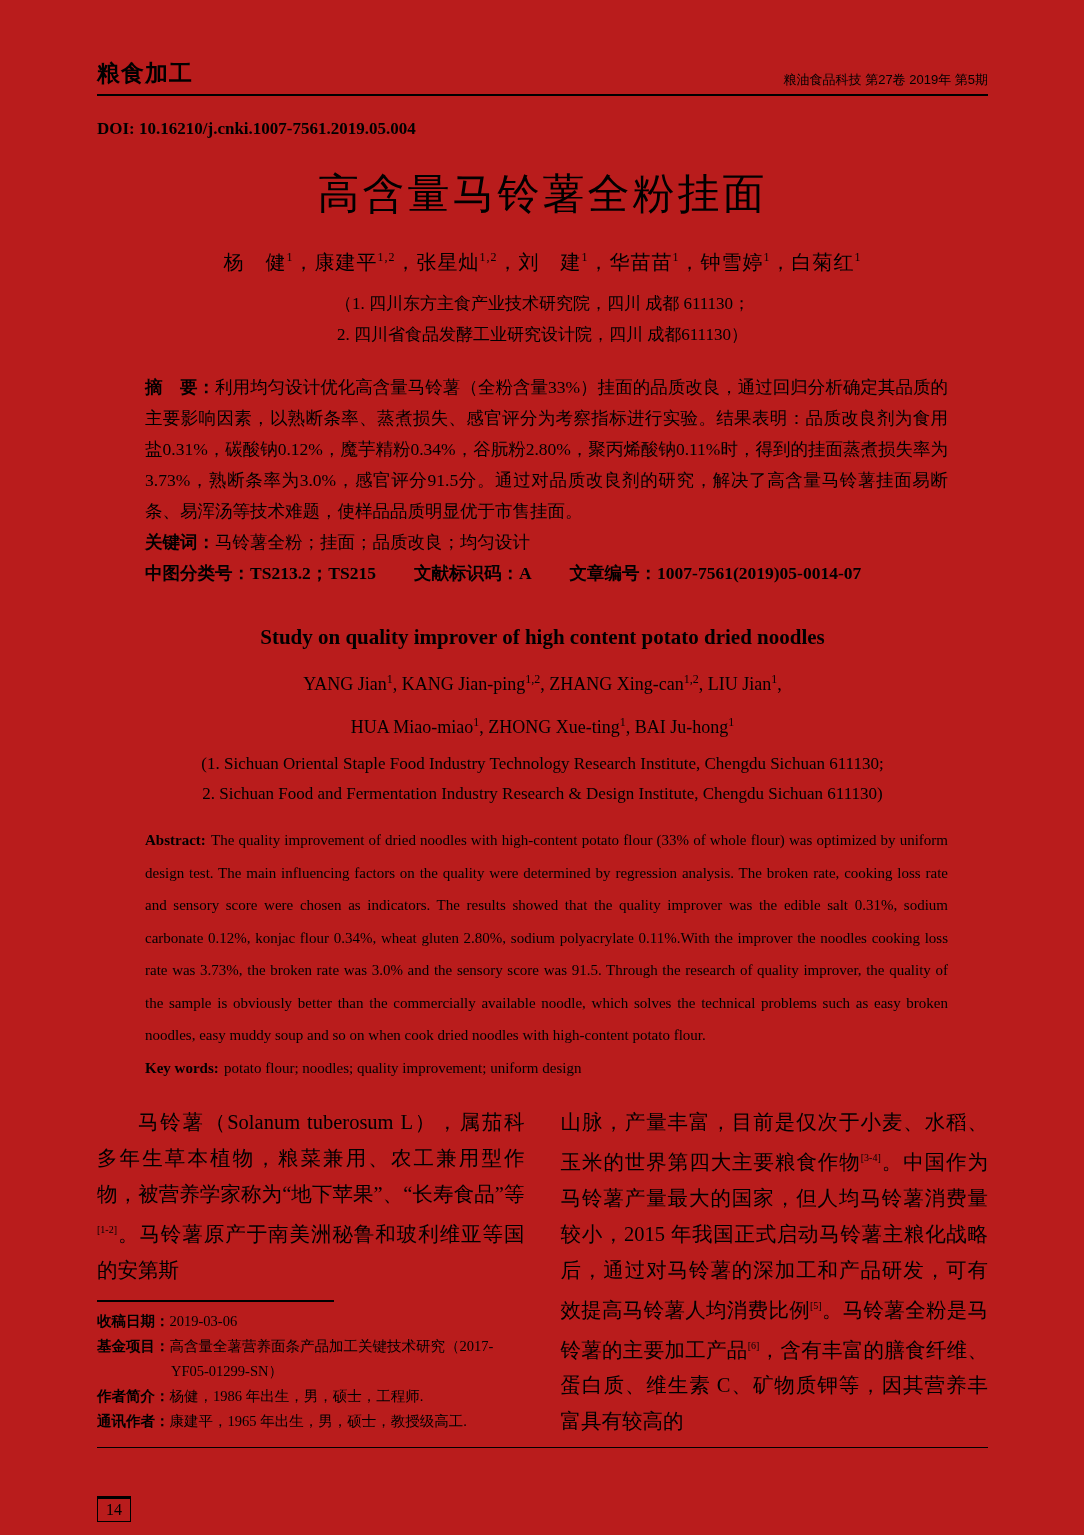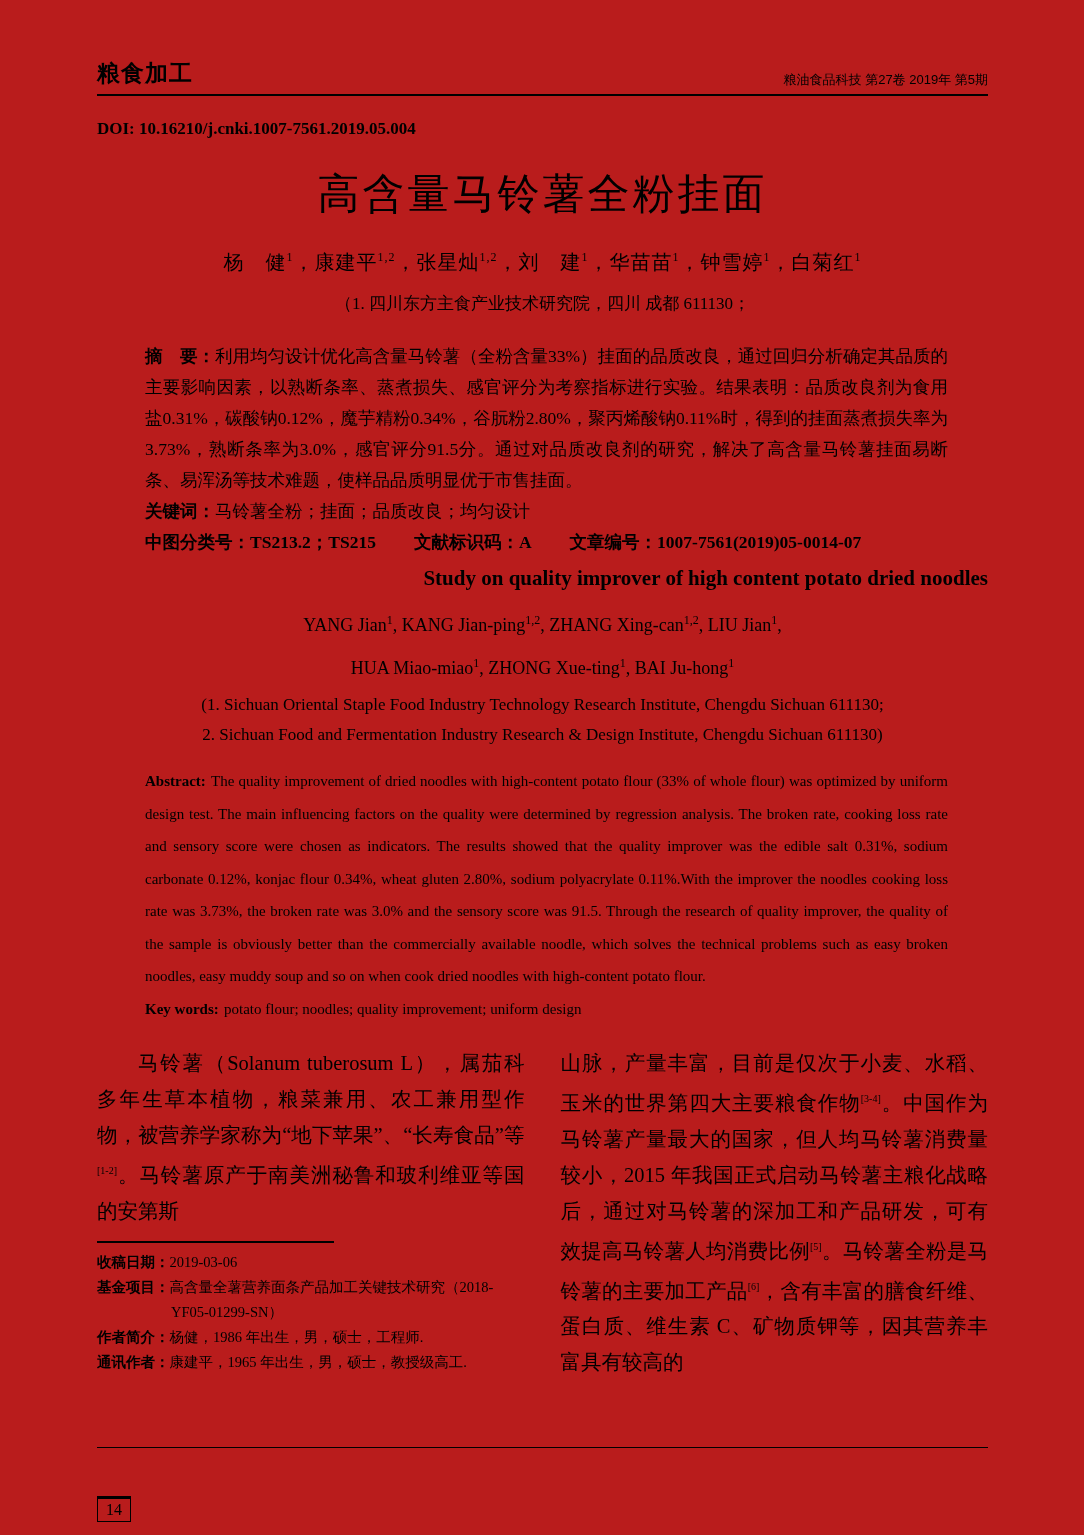--- a/index.html
+++ b/index.html
@@ -75,22 +75,22 @@
   .lbl-cn {
     font-family: "Liberation Sans", sans-serif;
     font-weight: bold;
   }
   .classification { font-weight: bold; }
   .cls-group { margin-right: 38px; white-space: nowrap; }
   .cls-group:last-child { margin-right: 0; }
 
   
   .title-en {
-    margin-top: 8px;
-    text-align: right;
+    margin-top: 36px;
+    text-align: center;
     font-size: 21px;
     font-weight: bold;
   }
   .authors-en {
     margin-top: 10px;
     text-align: center;
     font-size: 18px;
     line-height: 38px;
   }
   .affil-en {
@@ -171,20 +171,21 @@
   <div class="doi">DOI: 10.16210/j.cnki.1007-7561.2019.05.004</div>
 
   <h1 class="title-cn">
     <span class="title-line">高含量马铃薯全粉挂面</span>
   </h1>
 
   <div class="authors-cn"><span><span>杨　健</span><sup>1</sup><span>，</span></span><span><span>康建平</span><sup>1,2</sup><span>，</span></span><span><span>张星灿</span><sup>1,2</sup><span>，</span></span><span><span>刘　建</span><sup>1</sup><span>，</span></span><span><span>华苗苗</span><sup>1</sup><span>，</span></span><span><span>钟雪婷</span><sup>1</sup><span>，</span></span><span><span>白菊红</span><sup>1</sup><span></span></span></div>
 
   <div class="affil-cn">
     <div>（1. 四川东方主食产业技术研究院，四川 成都 611130；</div>
+    <div>2. 四川省食品发酵工业研究设计院，四川 成都611130）</div>
   </div>
 
   <p class="abstract-cn"><span class="lbl-cn">摘　要：</span><span>利用均匀设计优化高含量马铃薯（全粉含量33%）挂面的品质改良，通过回归分析确定其品质的主要影响因素，以熟断条率、蒸煮损失、感官评分为考察指标进行实验。结果表明：品质改良剂为食用盐0.31%，碳酸钠0.12%，魔芋精粉0.34%，谷朊粉2.80%，聚丙烯酸钠0.11%时，得到的挂面蒸煮损失率为3.73%，熟断条率为3.0%，感官评分91.5分。通过对品质改良剂的研究，解决了高含量马铃薯挂面易断条、易浑汤等技术难题，使样品品质明显优于市售挂面。</span></p>
 
   <p class="keywords-cn"><span class="lbl-cn">关键词：</span><span>马铃薯全粉；挂面；品质改良；均匀设计</span></p>
 
   <p class="classification"><span class="cls-group"><span class="lbl-cn">中图分类号：</span><span>TS213.2；TS215</span></span><span class="cls-group"><span class="lbl-cn">文献标识码：</span><span>A</span></span><span class="cls-group"><span class="lbl-cn">文章编号：</span><span>1007-7561(2019)05-0014-07</span></span></p>
 
   <h2 class="title-en">Study on quality improver of high content potato dried noodles</h2>
 
@@ -202,21 +203,21 @@
 
   <p class="keywords-en"><span class="lbl-en">Key words:</span><span>potato flour; noodles; quality improvement; uniform design</span></p>
 
   <div class="body-cols">
     <div class="col">
       <p class="body-p indent"><span>马铃薯（Solanum tuberosum L），属茄科多年生草本植物，粮菜兼用、农工兼用型作物，被营养学家称为“地下苹果”、“长寿食品”等</span><sup class="ref">[1-2]</sup><span>。马铃薯原产于南美洲秘鲁和玻利维亚等国的安第斯</span></p>
 
       <div class="footnote">
         <div class="fn-sep"></div>
         <div class="fn-entry"><span class="fn-label">收稿日期：</span><span>2019-03-06</span></div>
-        <div class="fn-entry"><span class="fn-label">基金项目：</span><span>高含量全薯营养面条产品加工关键技术研究（2018-YF05-01299-SN）</span></div>
+        <div class="fn-entry"><span class="fn-label">基金项目：</span><span>高含量全薯营养面条产品加工关键技术研究（2017-YF05-01299-SN）</span></div>
         <div class="fn-entry"><span class="fn-label">作者简介：</span><span>杨健，1986 年出生，男，硕士，工程师.</span></div>
         <div class="fn-entry"><span class="fn-label">通讯作者：</span><span>康建平，1965 年出生，男，硕士，教授级高工.</span></div>
       </div>
     </div>
 
     <div class="col">
       <p class="body-p"><span>山脉，产量丰富，目前是仅次于小麦、水稻、玉米的世界第四大主要粮食作物</span><sup class="ref">[3-4]</sup><span>。中国作为马铃薯产量最大的国家，但人均马铃薯消费量较小，2015 年我国正式启动马铃薯主粮化战略后，通过对马铃薯的深加工和产品研发，可有效提高马铃薯人均消费比例</span><sup class="ref">[5]</sup><span>。马铃薯全粉是马铃薯的主要加工产品</span><sup class="ref">[6]</sup><span>，含有丰富的膳食纤维、蛋白质、维生素 C、矿物质钾等，因其营养丰富具有较高的</span></p>
     </div>
   </div>
 

